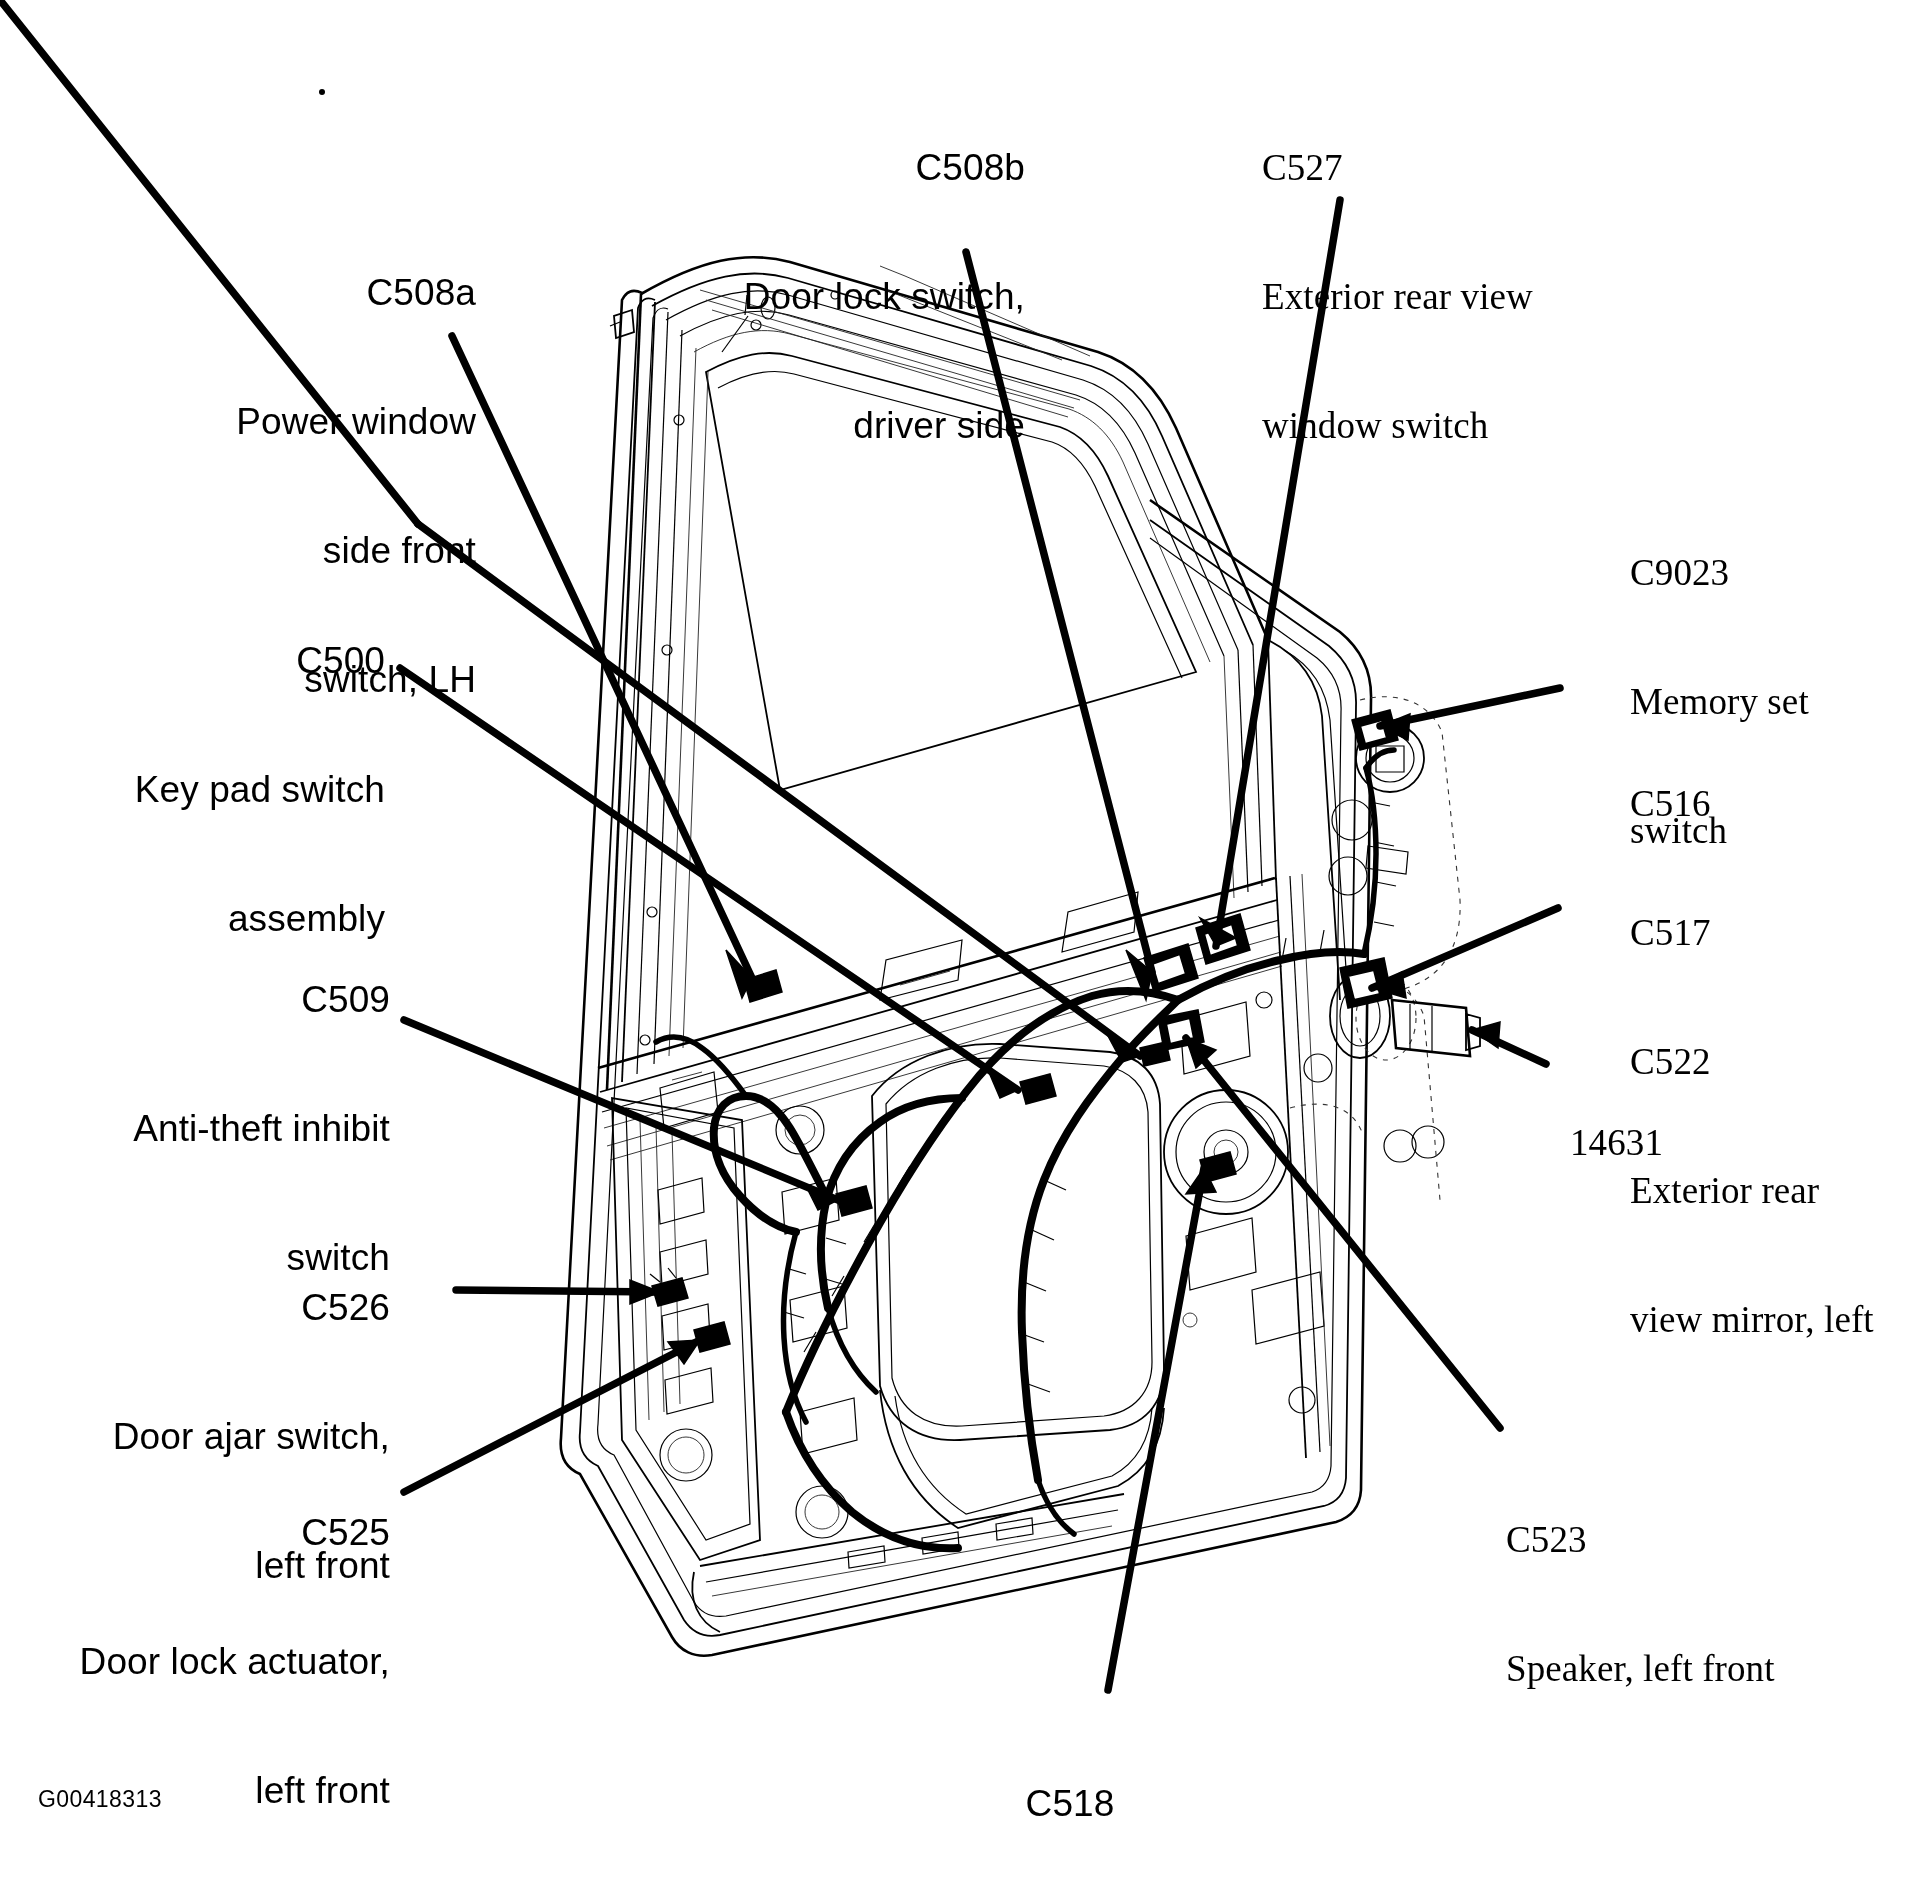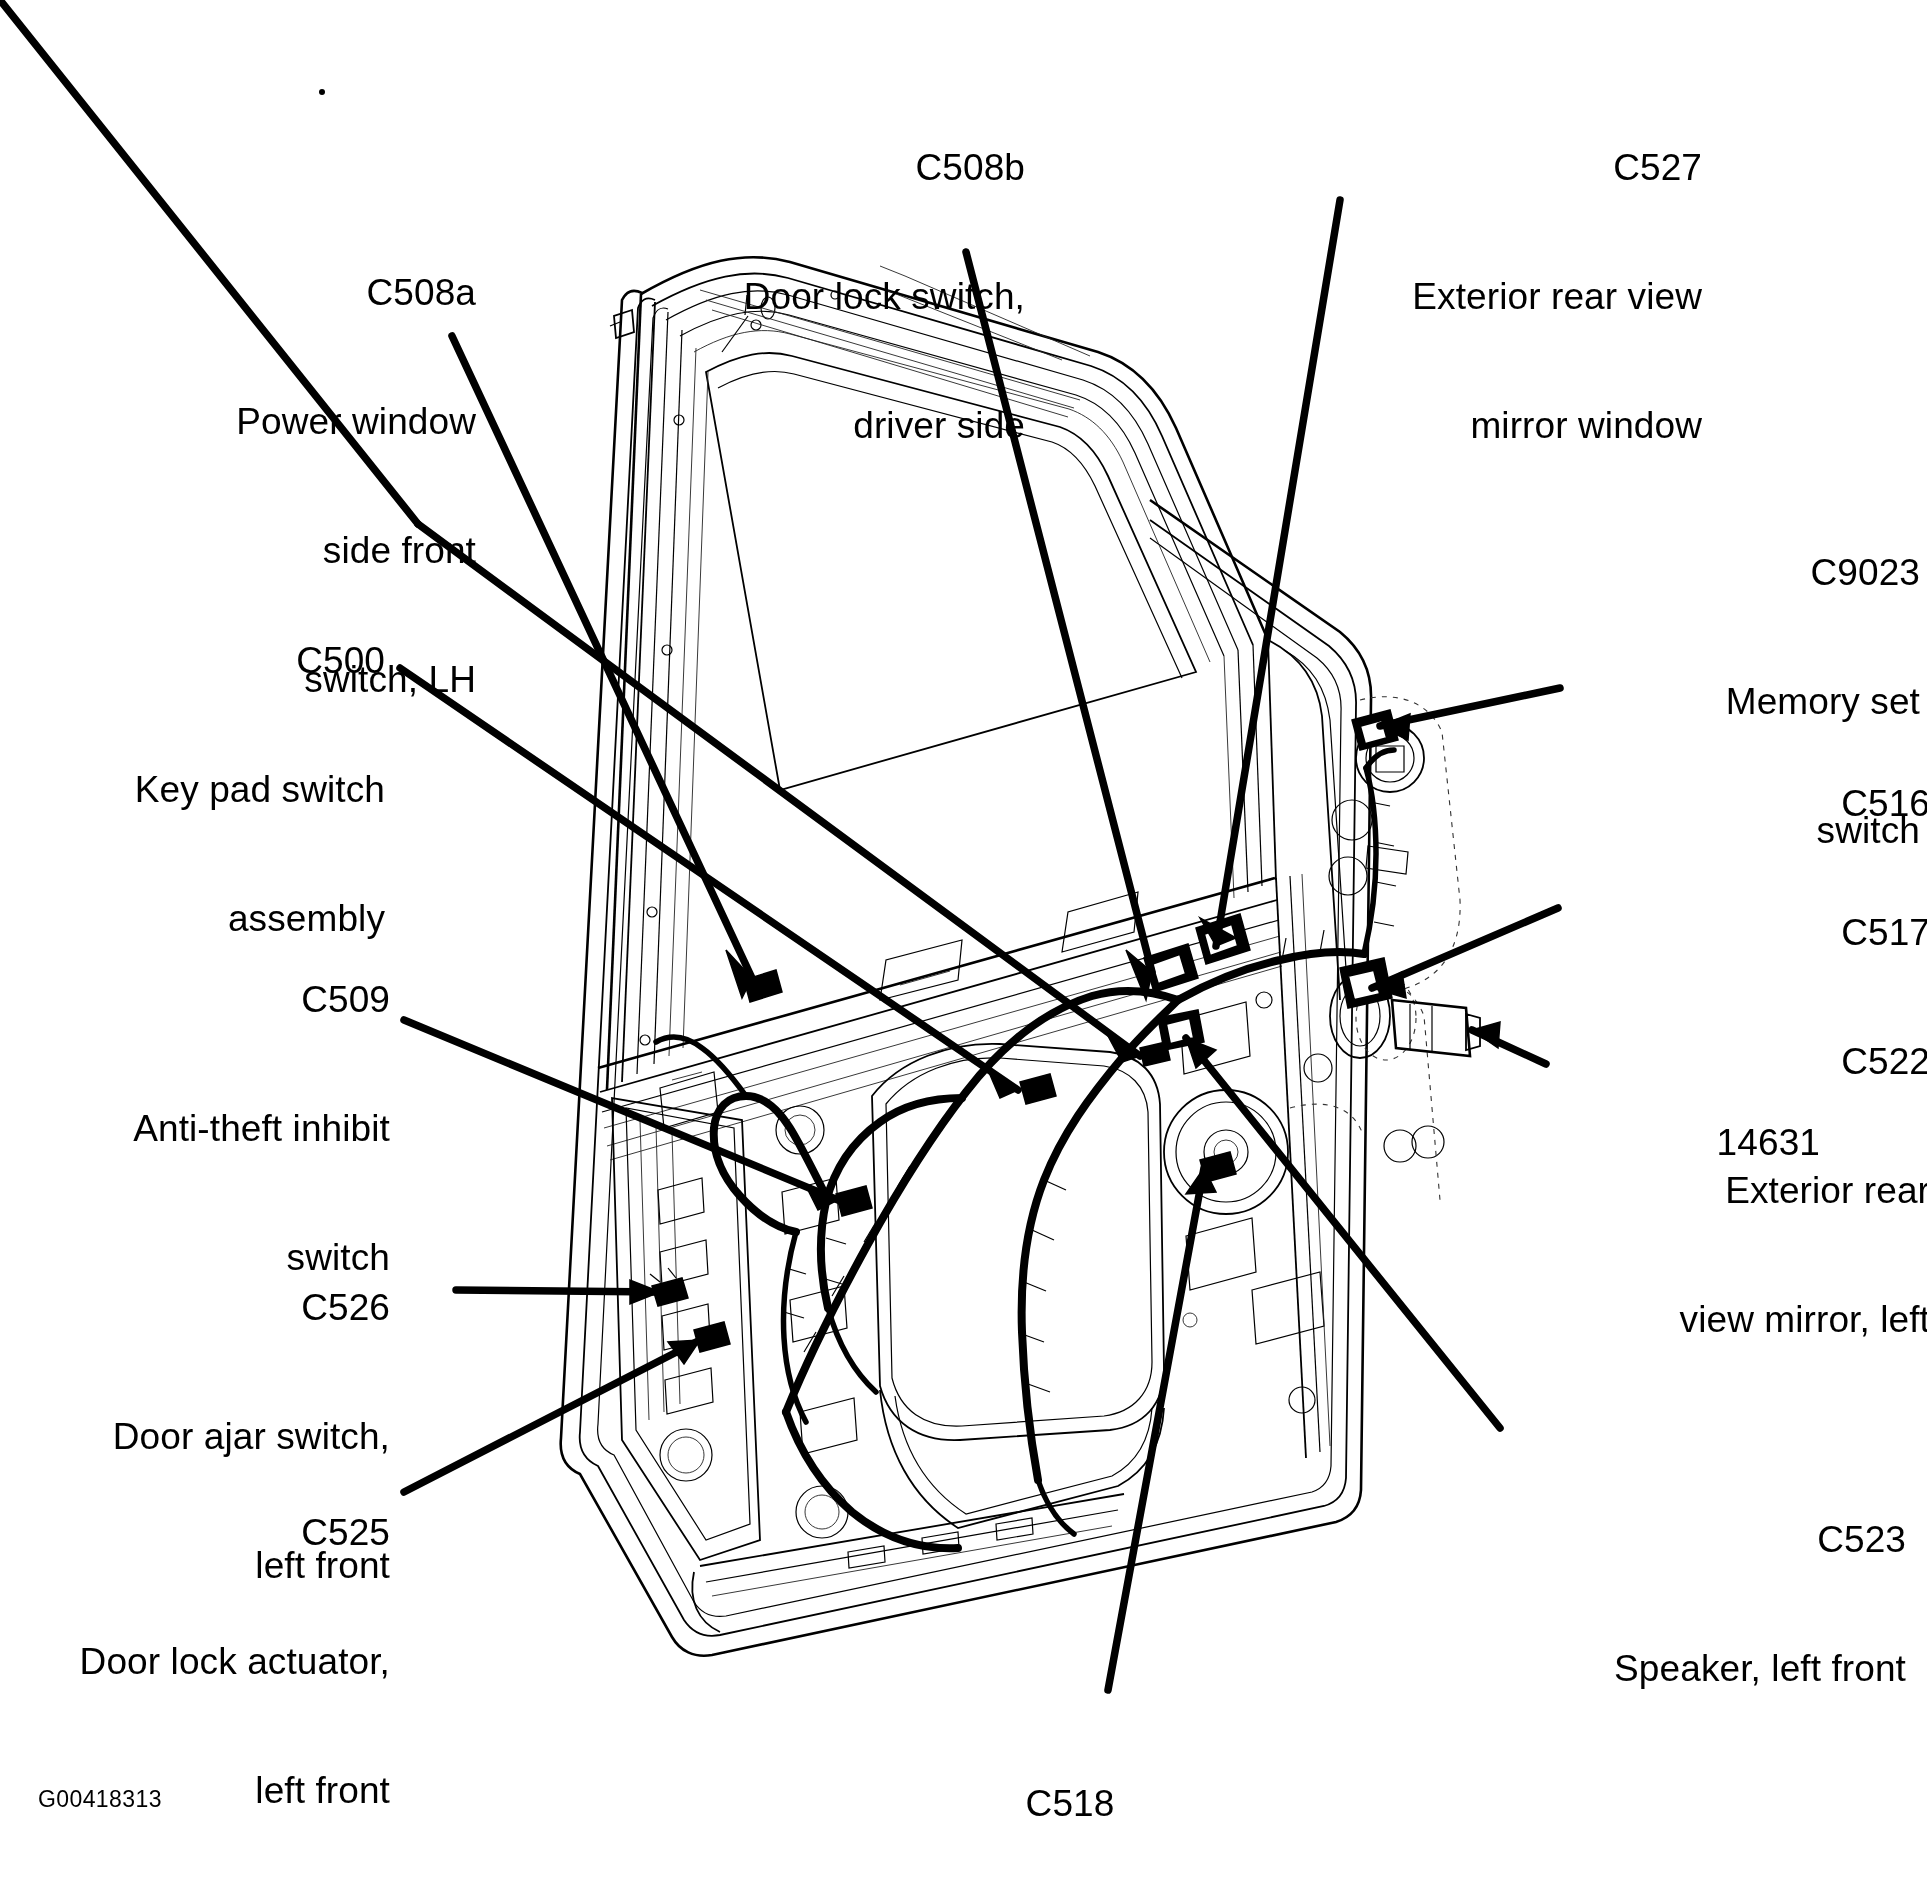--- a/index.html
+++ b/index.html
@@ -25,21 +25,21 @@
   }
   .label {
     position: absolute;
     font-size: 37px;
     line-height: 43px;
     color: #000;
     white-space: pre;
     letter-spacing: 0.1px;
   }
   .label.r { text-align: right; }
-  .label.l { text-align: right; }
+  .label.l { text-align: left; font-family: Liberation Serif, serif; }
   .label.c { text-align: center; }
   .footer {
     position: absolute;
     left: 38px;
     top: 1782px;
     font-size: 23px;
     line-height: 34px;
     letter-spacing: 0.4px;
     white-space: pre;
   }
@@ -405,21 +405,21 @@
 
   <div class="label r" style="left:520px; top:60px; width:505px;">
     <div>C508b</div>
     <div>Door lock switch,</div>
     <div>driver side</div>
   </div>
 
   <div class="label l" style="left:1262px; top:60px; width:440px;">
     <div>C527</div>
     <div>Exterior rear view</div>
-    <div>mirror window</div>
+    <div>window switch</div>
   </div>
 
   <div class="label r" style="left:104px; top:185px; width:372px;">
     <div>C508a</div>
     <div>Power window</div>
     <div>side front</div>
     <div>switch, LH</div>
   </div>
 
 

